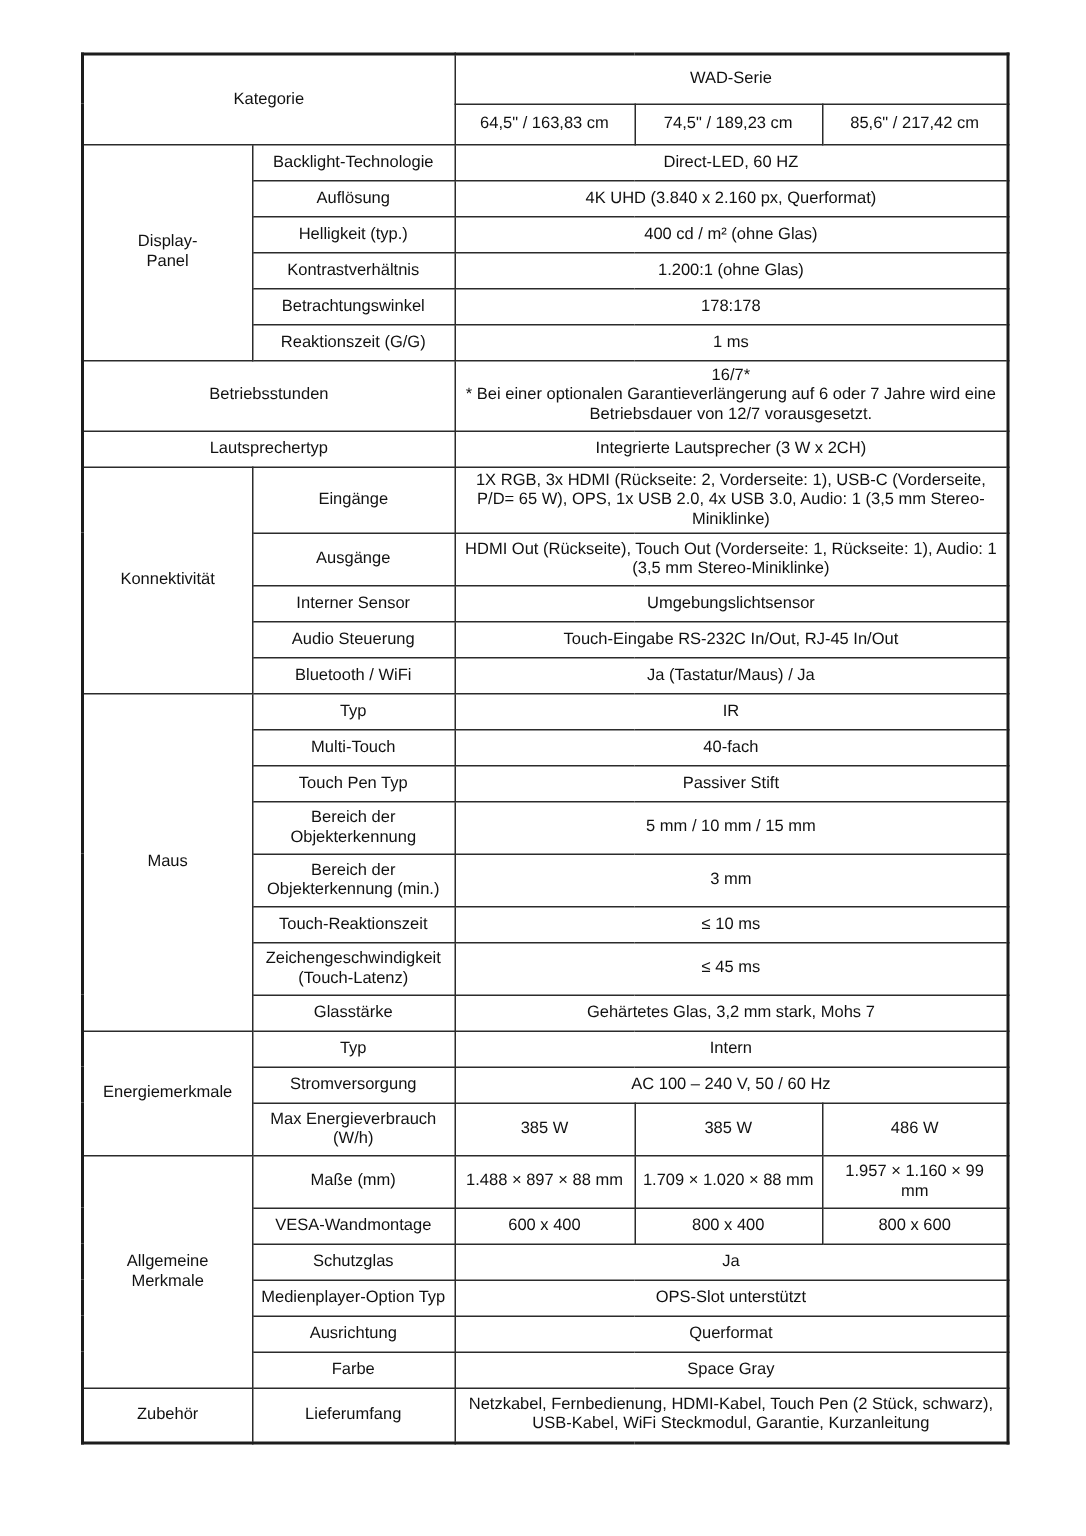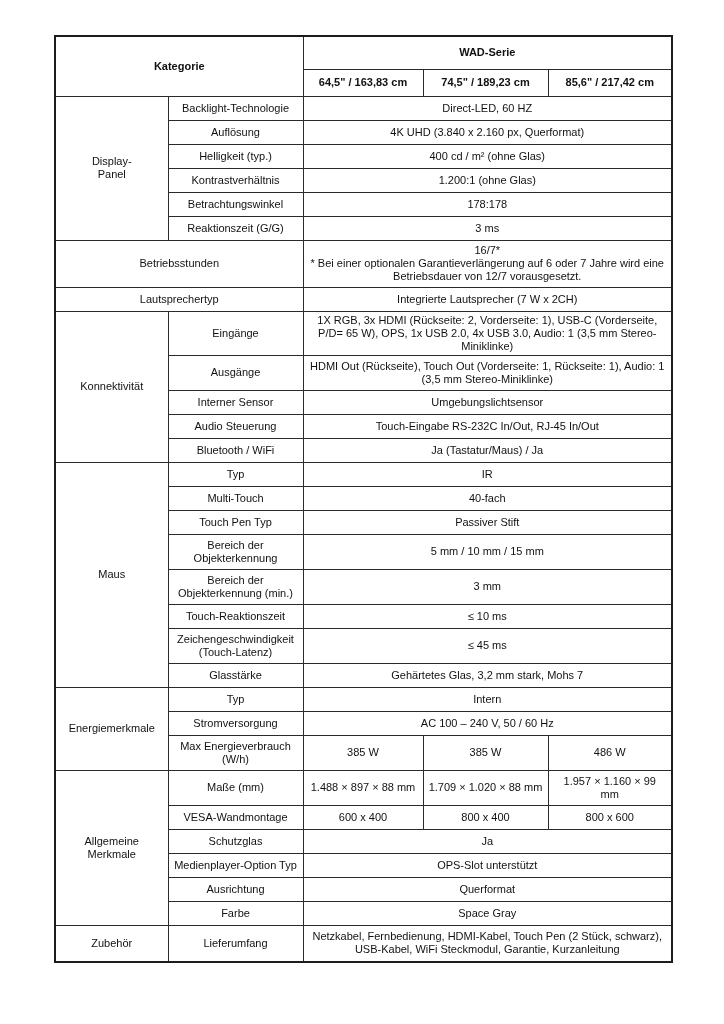--- a/index.html
+++ b/index.html
@@ -20,21 +20,21 @@
     border: 1px solid #2b2b2b;
     font-size: 11px;
     line-height: 13px;
     color: #111111;
     text-align: center;
     vertical-align: middle;
     padding: 2px 5px;
     white-space: pre-line;
     word-wrap: break-word;
   }
-  td.hc { font-weight: bold; }
+  td.hc { font-weight: normal; }
   td.kat { vertical-align: top; padding-top: 10px; margin-top: 44px; }
   td.cat { vertical-align: top; padding-top: 9px; margin-top: 36px; }
   td.topcell { vertical-align: top; padding-top: 5px; }
   tr.r24 { height: 24px; }
   tr.r27 { height: 27px; }
   tr.r33 { height: 33px; }
   tr.r35 { height: 35px; }
   tr.r37 { height: 37px; padding-left: 45px; }
   tr.r47 { height: 47px; }
 </style>
@@ -79,32 +79,32 @@
     <tr class="r24">
       <td>Kontrastverhältnis</td>
       <td colspan="3">1.200:1 (ohne Glas)</td>
     </tr>
     <tr class="r24">
       <td>Betrachtungswinkel</td>
       <td colspan="3">178:178</td>
     </tr>
     <tr class="r24">
       <td>Reaktionszeit (G/G)</td>
-      <td colspan="3">3 ms</td>
+      <td colspan="3">1 ms</td>
     </tr>
 
     <tr class="r47">
       <td class="topcell" colspan="2">Betriebsstunden</td>
       <td colspan="3">16/7*
 * Bei einer optionalen Garantieverlängerung auf 6 oder 7 Jahre wird eine Betriebsdauer von 12/7 vorausgesetzt.</td>
     </tr>
 
     <tr class="r24">
       <td colspan="2">Lautsprechertyp</td>
-      <td colspan="3">Integrierte Lautsprecher (7 W x 2CH)</td>
+      <td colspan="3">Integrierte Lautsprecher (3 W x 2CH)</td>
     </tr>
 
     <tr class="r35">
       <td class="cat" rowspan="5">Konnektivität</td>
       <td>Eingänge</td>
       <td colspan="3">1X RGB, 3x HDMI (Rückseite: 2, Vorderseite: 1), USB-C (Vorderseite, P/D= 65 W), OPS, 1x USB 2.0, 4x USB 3.0, Audio: 1 (3,5 mm Stereo-Miniklinke)</td>
     </tr>
     <tr class="r35">
       <td>Ausgänge</td>
       <td colspan="3">HDMI Out (Rückseite), Touch Out (Vorderseite: 1, Rückseite: 1), Audio: 1 (3,5 mm Stereo-Miniklinke)</td>

